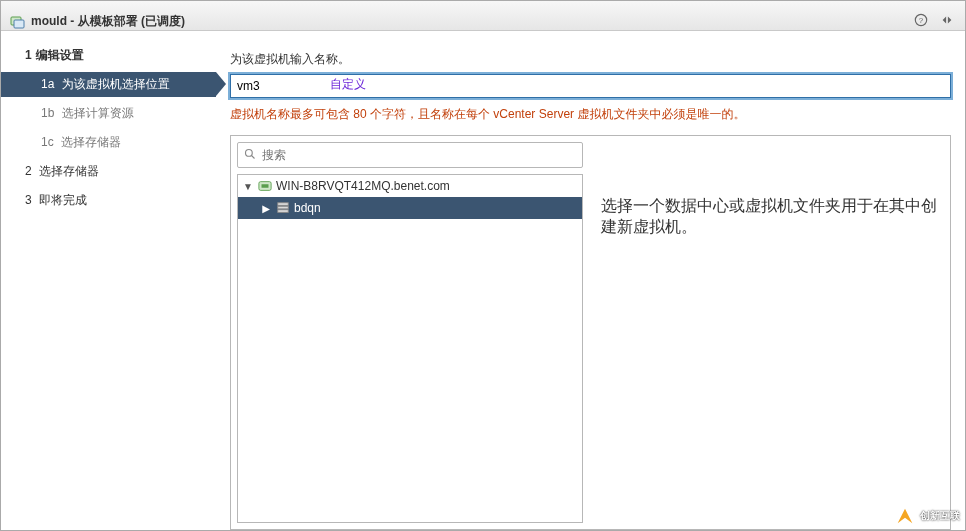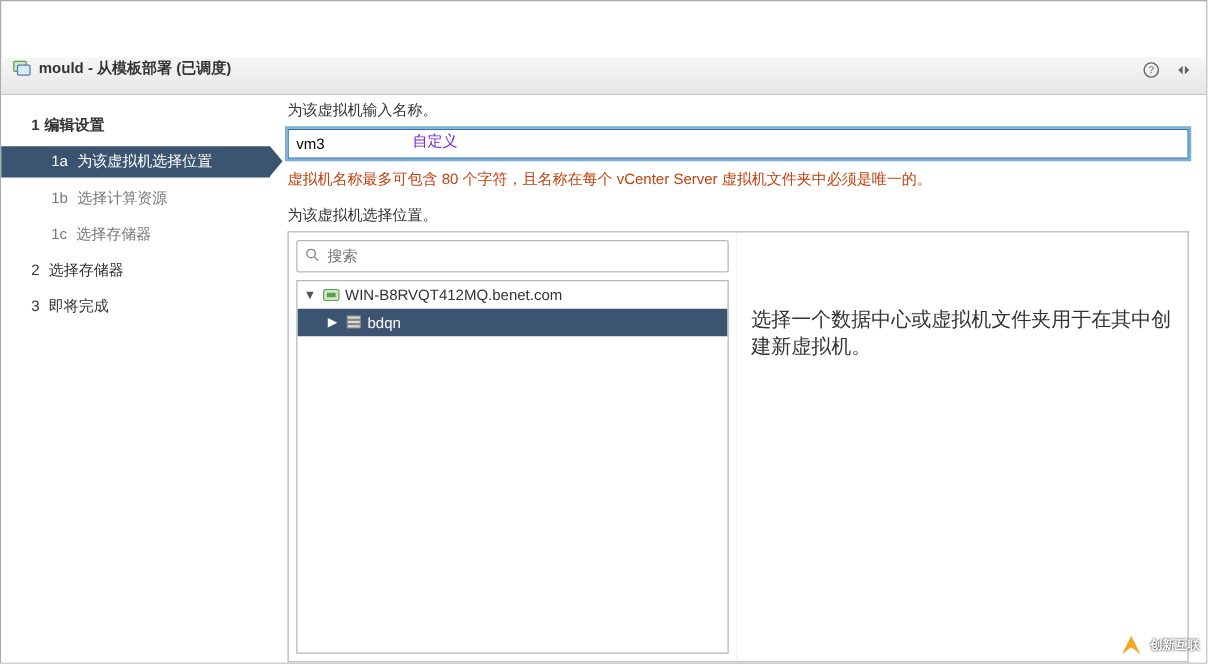--- a/index.html
+++ b/index.html
@@ -18,24 +18,23 @@
       background: #fff;
       border: 1px solid #aaa;
       display: flex;
       flex-direction: column;
     }
     .titlebar {
       height: 30px;
       background: linear-gradient(#f7f7f7,#e6e6e6);
       border-bottom: 1px solid #c9c9c9;
       display: flex;
-      align-items: flex-start;
+      align-items: flex-end;
       padding: 0 8px;
       gap: 6px;
-      margin-top: 45px;
     }
     .titlebar .app-icon {
       width: 16px; height: 16px;
       display: inline-flex; align-items: center; justify-content: center;
     }
     .titlebar .title-text { font-weight: bold; color:#333; }
     .titlebar .spacer { flex:1; }
     .titlebar .help-icon, .titlebar .maxi-icon {
       width: 20px; height: 20px;
       display:inline-flex; align-items:center; justify-content:center;
@@ -63,21 +62,21 @@
       content:"";
       position:absolute;
       right:-10px; top:0;
       border-top:12px solid transparent;
       border-bottom:12px solid transparent;
       border-left:10px solid #3b5571;
     }
     .step .num { margin-right:4px; }
     .main-panel {
       flex:1;
-      padding: 4px 14px 0 14px;
+      padding: 20px 14px 0 14px;
       display:flex;
       flex-direction:column;
     }
     .label-row { color:#333; margin-bottom:6px; }
     .name-input-wrap { position:relative; margin-bottom:8px; }
     .name-input {
       width:100%;
       height:24px;
       border:1px solid #2f6fa7;
       outline:2px solid #7cafd8;
@@ -195,21 +194,20 @@
     </div>
 
     <div class="main-panel">
       <div class="panel-inner">
         <div class="label-row">为该虚拟机输入名称。</div>
         <div class="name-input-wrap">
           <input class="name-input" type="text" value="vm3" style="">
           <span class="overlay-annotation">自定义</span>
         </div>
         <div class="hint-text">虚拟机名称最多可包含 80 个字符，且名称在每个 vCenter Server 虚拟机文件夹中必须是唯一的。</div>
-        <div class="loc-heading">为该虚拟机选择位置。</div>
 
         <div class="lower-wrap">
           <div class="left-box">
             <div class="search-wrap">
               <span>
                 <svg width="12" height="12" viewBox="0 0 16 16">
                     <circle cx="6.5" cy="6.5" r="4.5" fill="none" stroke="#888" stroke-width="1.5"></circle>
                     <line x1="10" y1="10" x2="14" y2="14" stroke="#888" stroke-width="1.5"></line>
                   </svg>
               </span>

